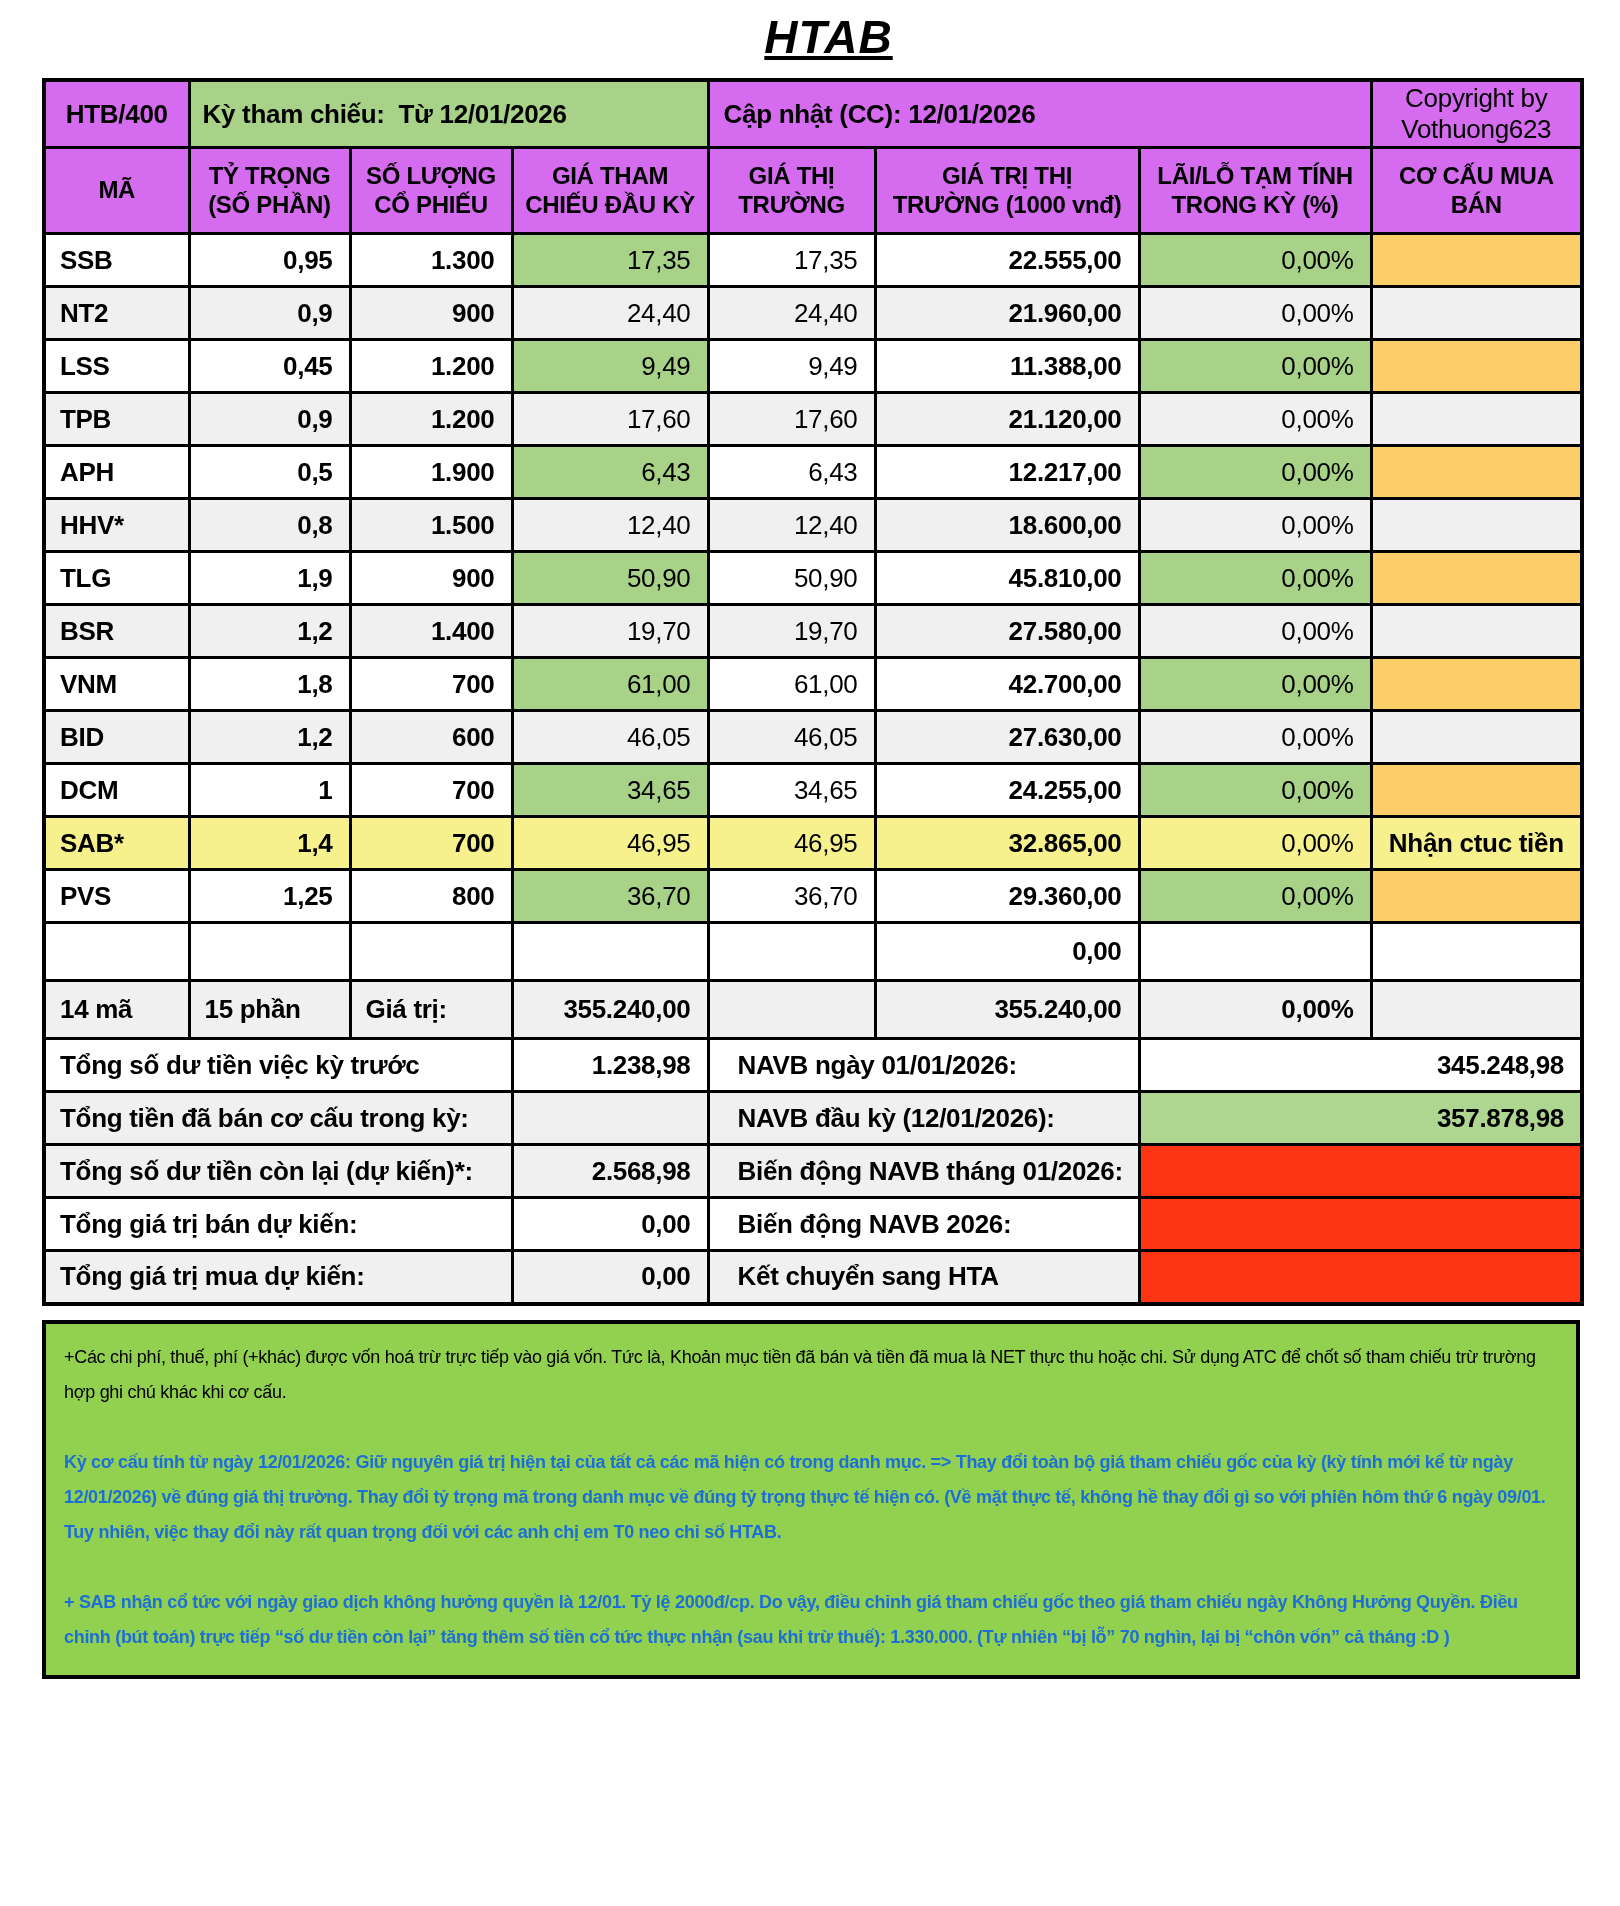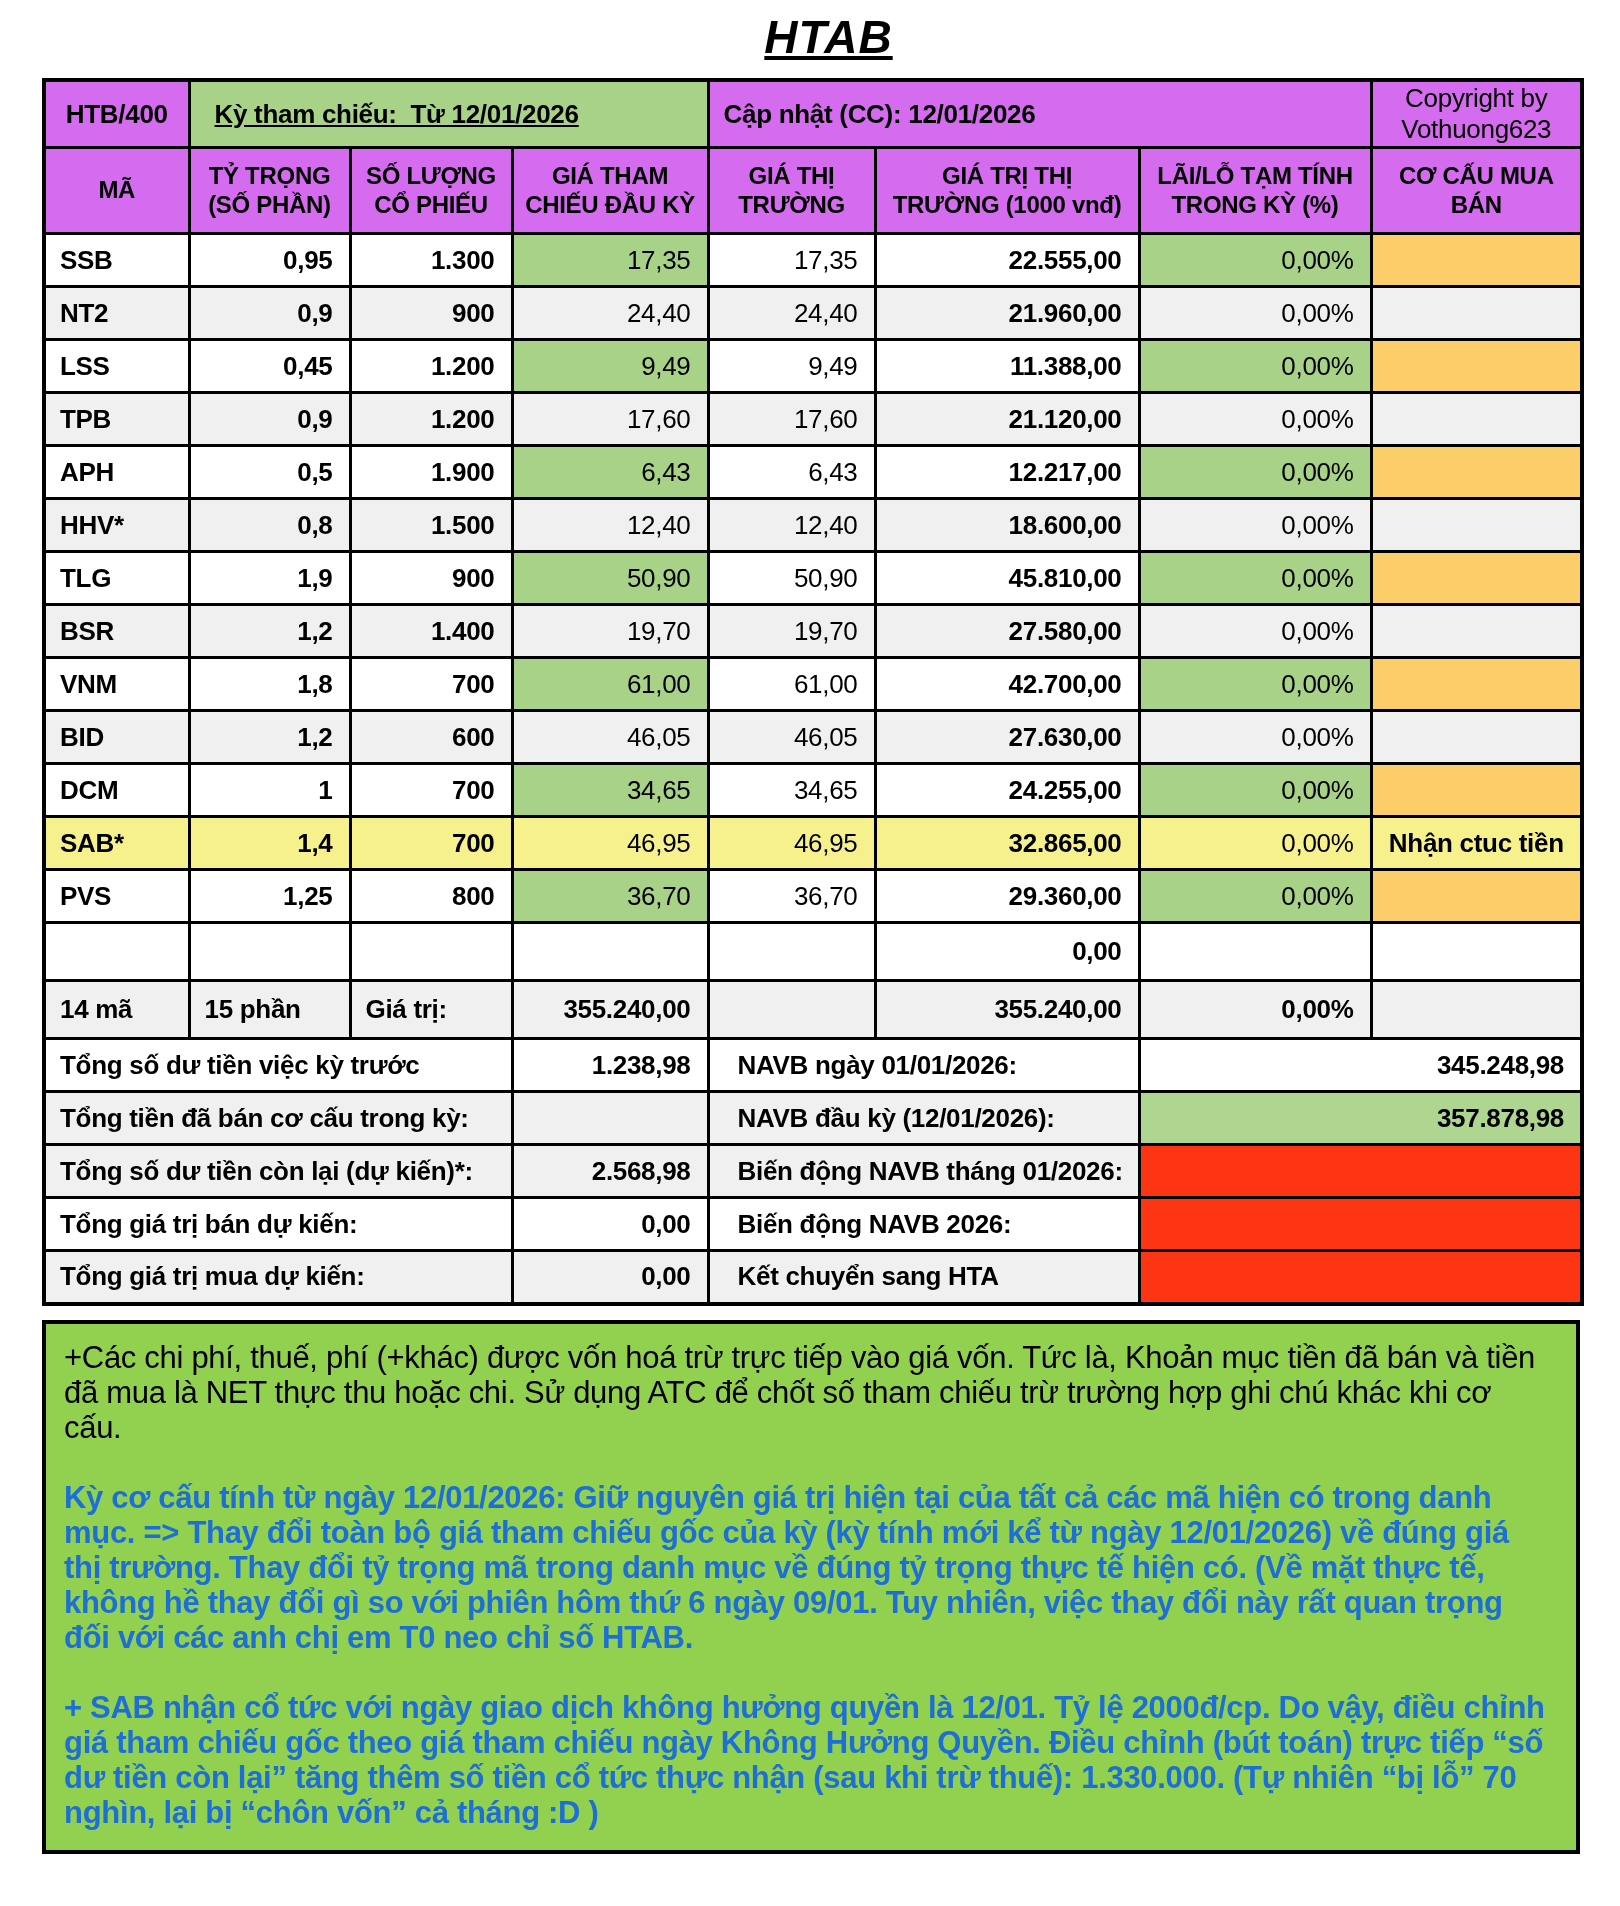--- a/index.html
+++ b/index.html
@@ -18,21 +18,21 @@
     border-collapse:collapse;table-layout:fixed;width:1538px;
     border:4px solid #000;
   }
   table.main th, table.main td{
     border:3px solid #000;overflow:hidden;
     font-size:26px;letter-spacing:-0.3px;color:#000;
   }
   
   tr.toprow{height:52px;}
   th.h-code{background:var(--purple);font-weight:bold;text-align:center;font-size:27px;}
-  th.h-refper{background:var(--green);font-weight:bold;text-align:left;padding-left:24px;font-size:27px;white-space:pre-wrap;text-decoration:underline;}
+  th.h-refper{background:var(--green);font-weight:bold;text-align:left;padding-left:12px;font-size:27px;white-space:pre-wrap;}
   th.h-update{background:var(--purple);font-weight:bold;text-align:left;padding-left:14px;font-size:27px;}
   th.h-copy{background:var(--purple);font-weight:normal;text-align:center;font-size:15px;letter-spacing:0;}
   
   tr.colheads{height:86px;}
   tr.colheads th{
     background:var(--purple);font-weight:bold;text-align:center;
     white-space:pre-line;font-size:24px;line-height:1.18;
   }
   
   tbody tr{height:53px;}
@@ -60,21 +60,21 @@
   td.s-rvalue.bg-white{background:#ffffff;}
   td.s-rvalue.bg-lightgreen{background:var(--light-green);}
   td.s-rvalue.bg-green{background:var(--mid-green);}
   td.s-rvalue.bg-red{background:var(--red);}
   .blue{color:var(--blue);}
   
   .notes{
     margin-top:14px;border:4px solid #000;background:var(--note-green);
     padding:16px 22px 20px 18px;width:1490px;
   }
-  .notes p{margin:0 0 35px 0;font-size:31px;line-height:35px;letter-spacing:-0.3px;}
+  .notes p{margin:0 0 35px 0;font-size:18px;line-height:35px;letter-spacing:-0.3px;}
   .notes p:last-child{margin-bottom:0;}
   .notes .p-black{color:#000;font-weight:normal;}
   .notes .p-blue{color:var(--note-blue);font-weight:bold;}
 </style>
 </head>
 <body>
 
 <h1 class="page-title">HTAB</h1>
 
 <div class="content">

